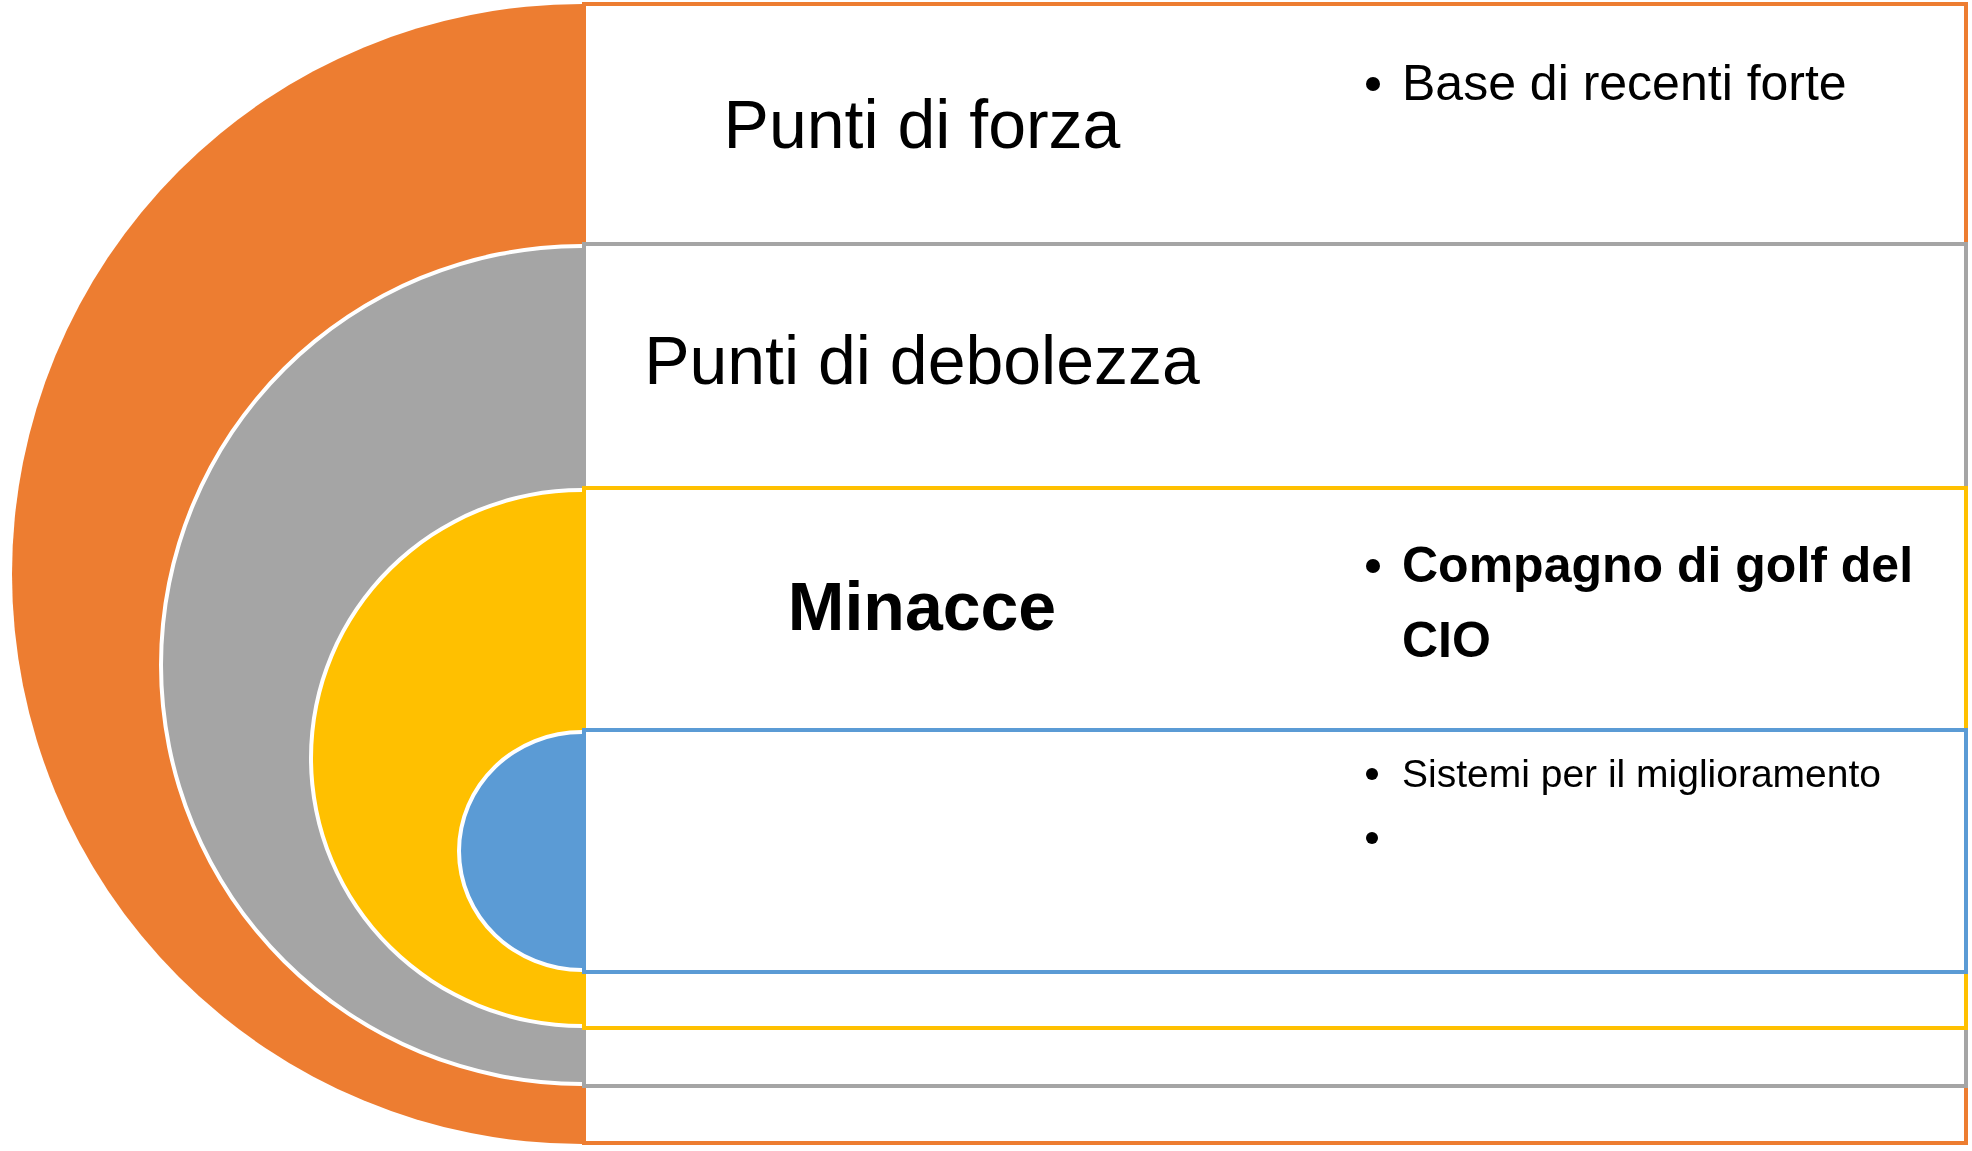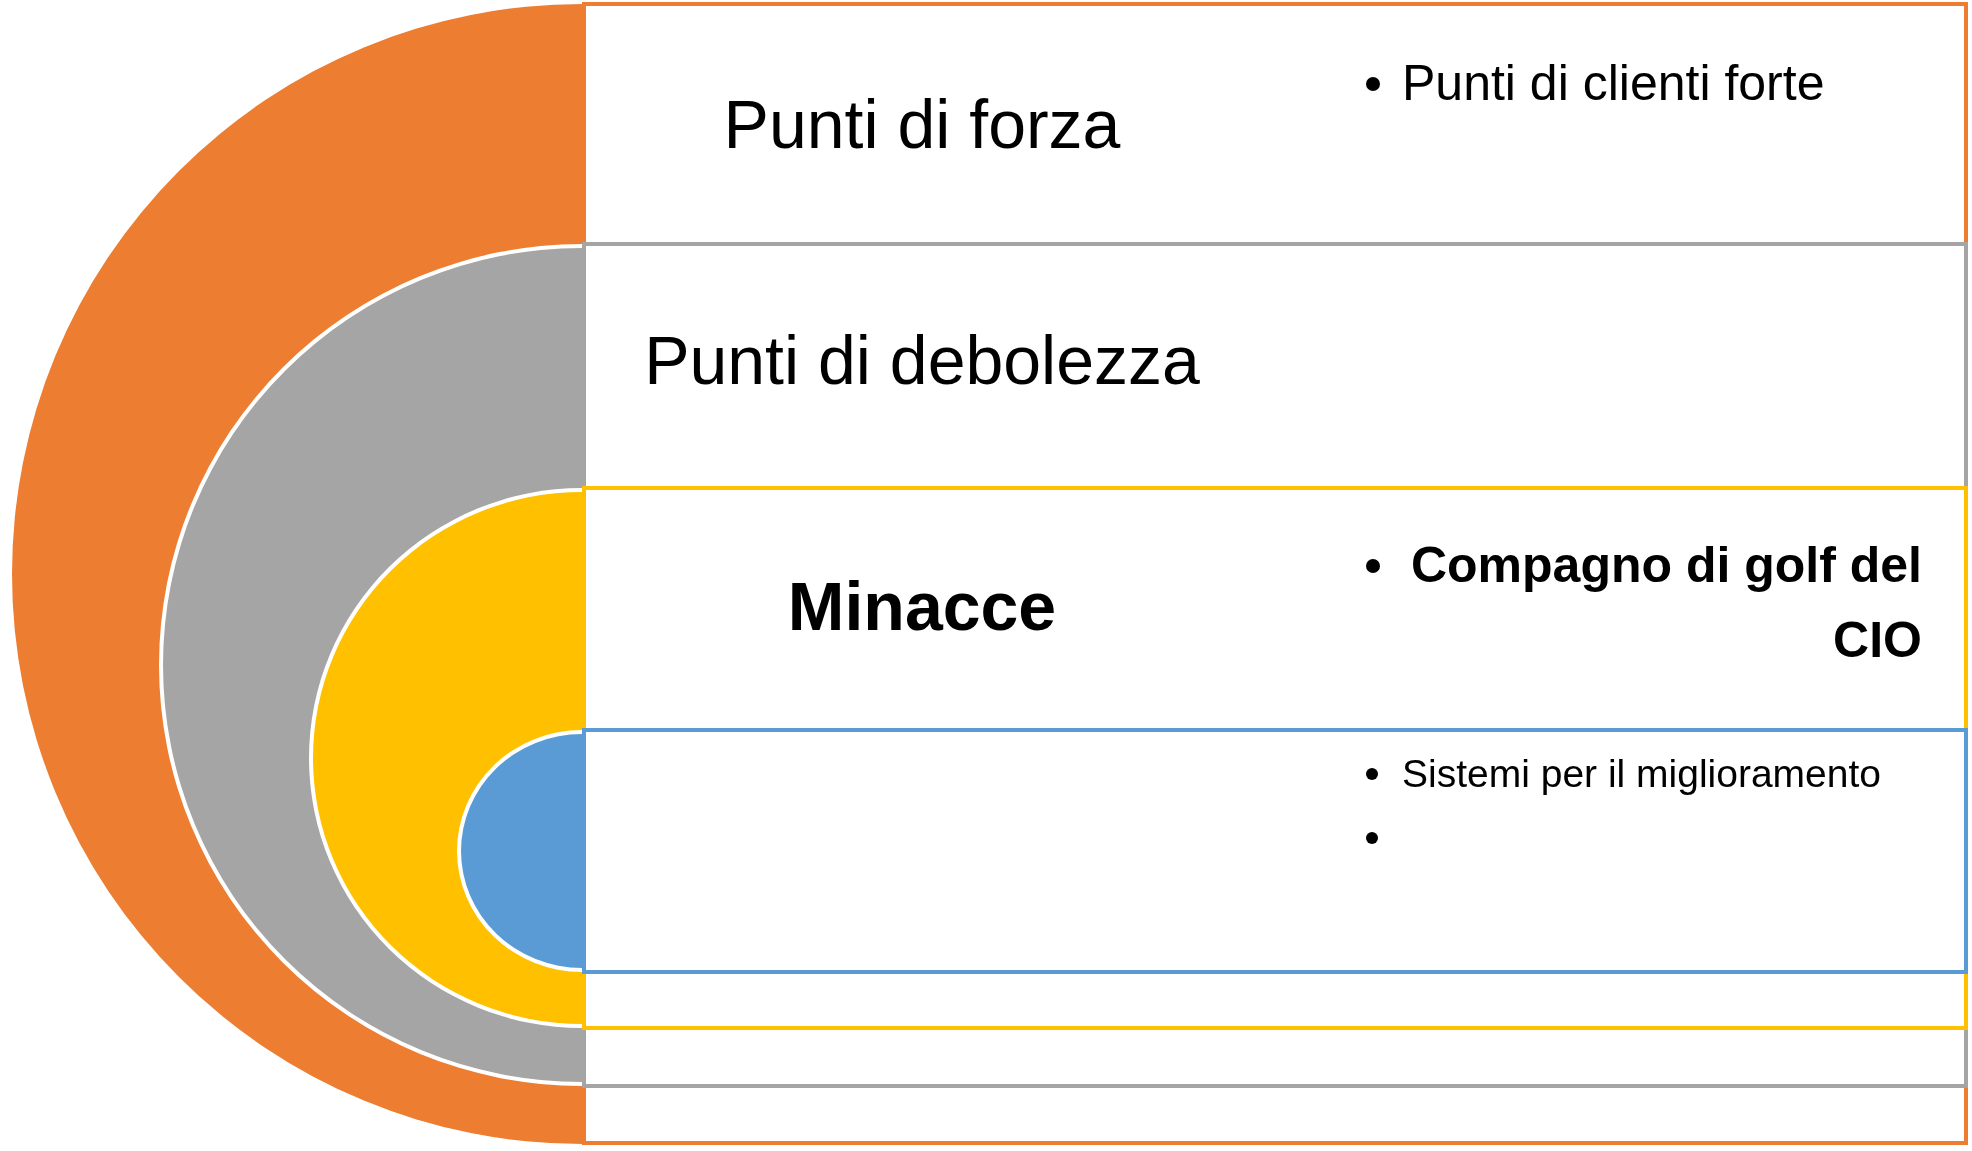--- a/index.html
+++ b/index.html
@@ -120,32 +120,32 @@
   <div class="box box-orange" style="border-color: rgb(237, 125, 49);"></div>
   <div class="box box-gray" style="border-color: rgb(165, 165, 165);"></div>
   <div class="box box-yellow" style="border-color: rgb(255, 192, 0);"></div>
   <div class="box box-blue" style="border-color: rgb(91, 155, 213);"></div>
 
   <div class="row" style="top:6px; height:236px;">
     <div class="row-title" style="top:78px;">Punti di forza</div>
     <ul class="row-bullets" style="top:40px;">
       <li>
         <span class="bullet-dot"></span>
-        <span>Punti di clienti forte</span>
+        <span>Base di recenti forte</span>
       </li>
     </ul>
   </div>
 
   <div class="row" style="top:246px; height:240px;">
     <div class="row-title" style="top:74px;">Punti di debolezza</div>
   </div>
 
   <div class="row" style="top:490px; height:238px;font-weight:bold;">
     <div class="row-title" style="top:76px;">Minacce</div>
-    <ul class="row-bullets" style="top:38px;text-align:right;">
+    <ul class="row-bullets" style="top:38px;">
       <li>
         <span class="bullet-dot"></span>
         <span>Compagno di golf del CIO</span>
       </li>
     </ul>
   </div>
 
   <div class="row" style="top:732px; height:240px;">
     <ul class="row-bullets small" style="top:10px;">
       <li>

